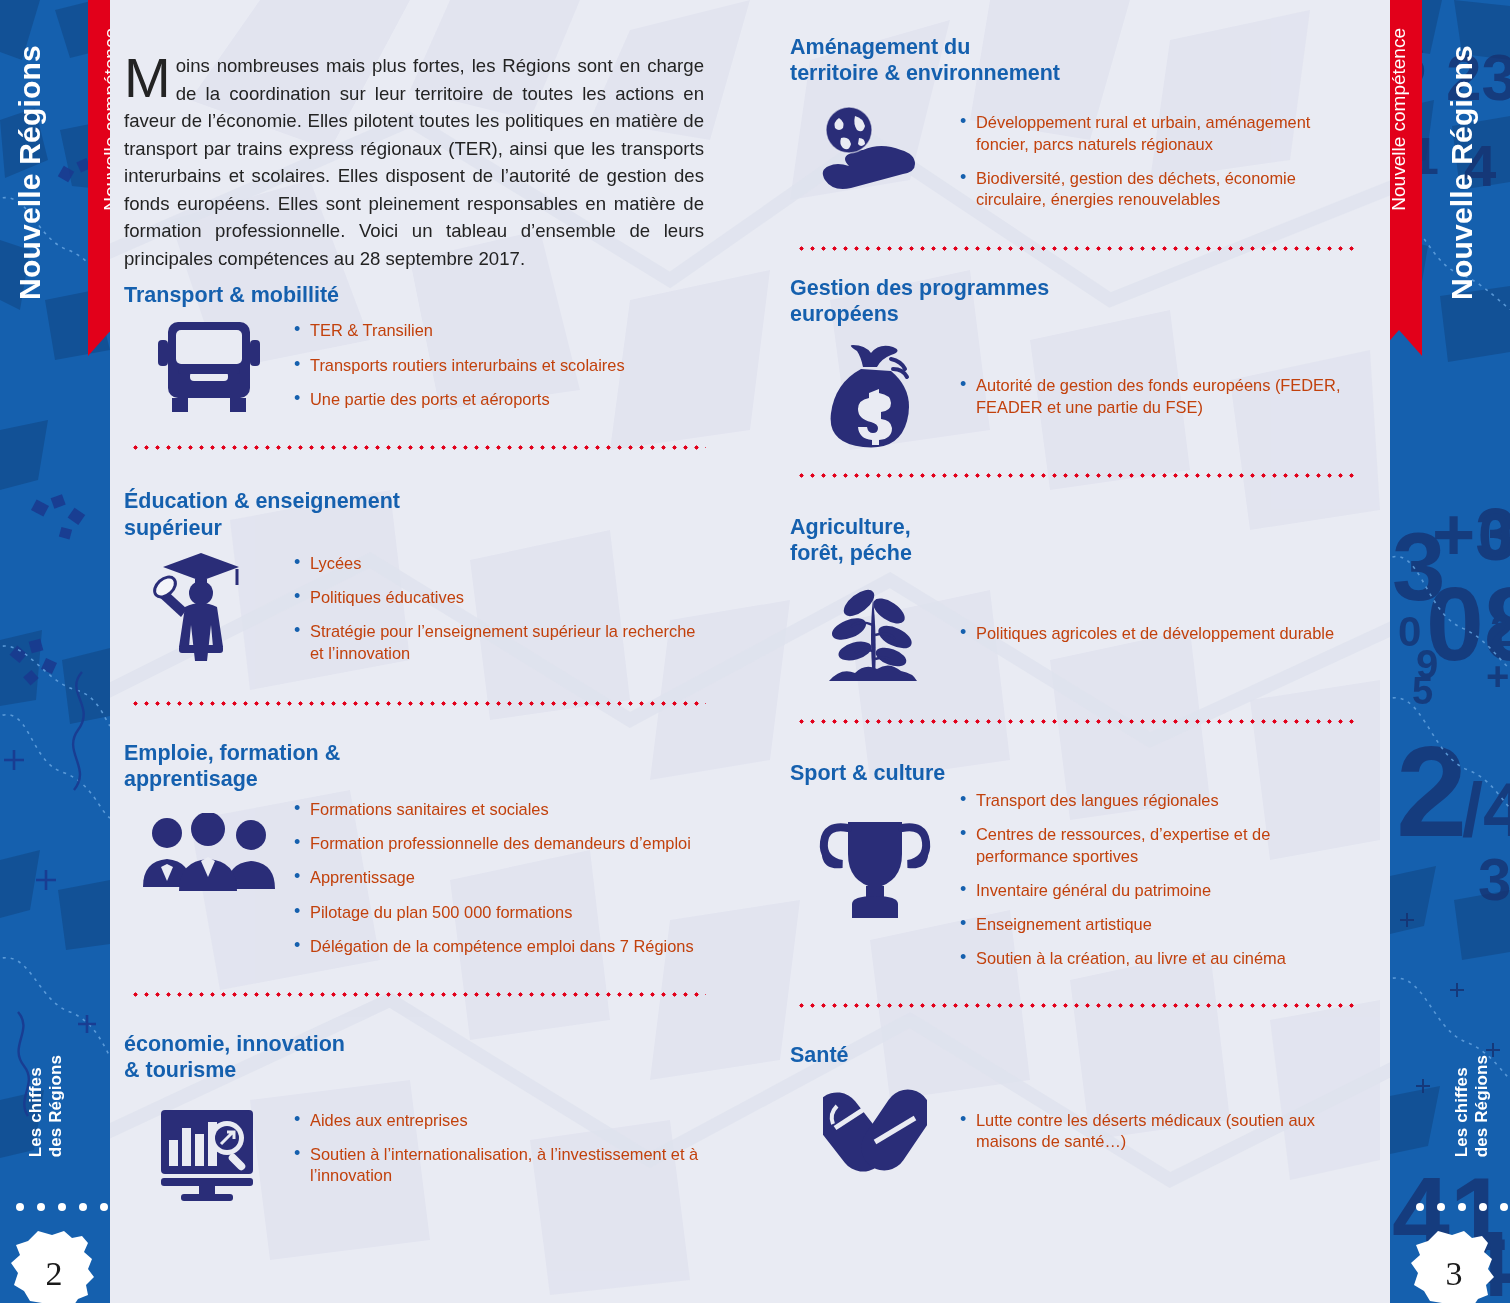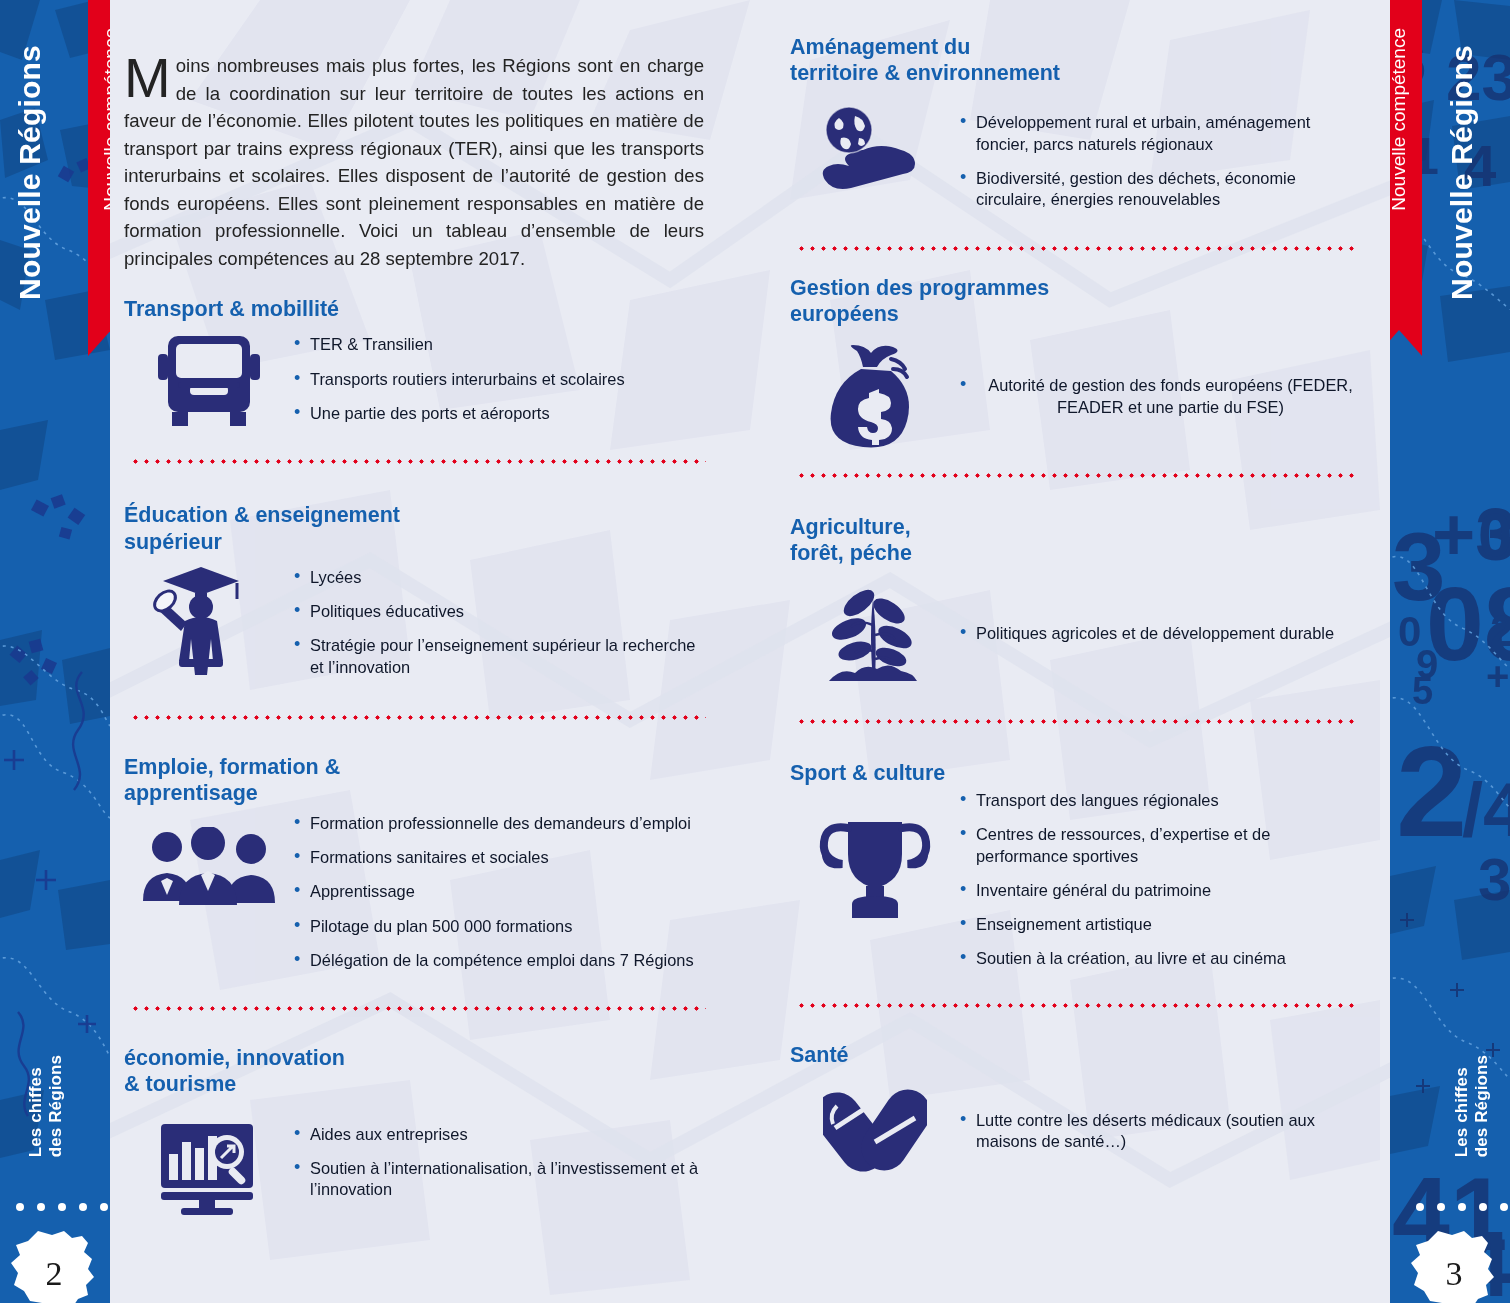--- a/index.html
+++ b/index.html
@@ -193,21 +193,21 @@
   ul.bullets {
     list-style: none;
     flex: 1;
     padding-top: 12px;
   }
   ul.bullets li {
     position: relative;
     padding-left: 16px;
     font-size: 16.4px;
     line-height: 1.30;
-    color: #0f172a;
+    color: #c2410c;
     margin-bottom: 13px;
   }
   ul.bullets li::before {
     content: "•";
     position: absolute;
     left: 0; top: -1px;
     color: #1560ae;
     font-size: 18px;
     line-height: 1.2;
   }
@@ -409,21 +409,21 @@
     </svg>
 
     <div class="columns">
 
       <div class="col left">
 
         <div class="intro">
           <span class="dropcap">M</span><span>oins nombreuses mais plus fortes, les Régions sont en charge de la coordination sur leur territoire de toutes les actions en faveur de l’économie. Elles pilotent toutes les politiques en matière de transport par trains express régionaux (TER), ainsi que les transports interurbains et scolaires. Elles disposent de l’autorité de gestion des fonds européens. Elles sont pleinement responsables en matière de formation professionnelle. Voici un tableau d’ensemble de leurs principales compétences au 28 septembre 2017.</span>
         </div>
 
-        <div class="section" style="margin-top:24px;">
+        <div class="section" style="margin-top:10px;">
           <h2 class="section-title">Transport &amp; mobillité</h2>
           <div class="section-body">
             <div class="icon-wrap">
               <svg width="110" height="96" viewBox="0 0 110 96">
                 <g fill="#2a2d78">
                   <rect x="14" y="4" width="82" height="76" rx="10"></rect>
                   <rect x="4" y="22" width="10" height="26" rx="4"></rect>
                   <rect x="96" y="22" width="10" height="26" rx="4"></rect>
                   <rect x="18" y="80" width="16" height="14"></rect>
                   <rect x="76" y="80" width="16" height="14"></rect>
@@ -491,22 +491,22 @@
                   <circle cx="69" cy="16" r="17"></circle>
                   <path d="M40,78 q0,-30 29,-32 q29,2 29,32 Z"></path>
                 </g>
                 <g fill="#e9ebf3">
                   <path d="M62,48 l7,16 l7,-16 l-7,-4 Z"></path>
                   <path d="M22,54 l6,14 l6,-14 l-6,-3 Z"></path>
                 </g>
               </svg>
             </div>
             <ul class="bullets" style="padding-top:34px;">
+              <li>Formations sanitaires et sociales</li>
               <li>Formation professionnelle des demandeurs d’emploi</li>
-              <li>Formations sanitaires et sociales</li>
               <li>Apprentissage</li>
               <li>Pilotage du plan 500 000 formations</li>
               <li>Délégation de la compétence emploi dans 7 Régions</li>
             </ul>
           </div>
         </div>
 
         <div class="divider" style="margin-top:22px;"></div>
 
         <div class="section" style="margin-top:34px;">
@@ -588,21 +588,21 @@
                 </g>
                 <g fill="none" stroke="#2a2d78" stroke-width="4" stroke-linecap="round">
                   <path d="M66,14 q10,2 14,10"></path>
                   <path d="M68,24 q10,0 14,8"></path>
                 </g>
                 <g fill="#e9ebf3">
                   <path d="M54,44 v4 q12,2 12,10 q0,8 -10,9 v7 q10,1 11,9 q0,11 -13,12 v5 h-7 v-5 q-13,-1 -14,-13 h9 q1,6 6,6 q5,0 5,-5 q0,-4 -7,-6 q-13,-3 -13,-13 q0,-9 11,-11 v-5 Z"></path>
                 </g>
               </svg>
             </div>
-            <ul class="bullets" style="padding-top:48px;text-align:center;">
+            <ul class="bullets" style="padding-top:48px;">
               <li>Autorité de gestion des fonds européens (FEDER, FEADER et une partie du FSE)</li>
             </ul>
           </div>
         </div>
 
         <div class="divider" style="margin-top:24px;"></div>
 
         <div class="section" style="margin-top:36px;">
           <h2 class="section-title">Agriculture,
 forêt, péche</h2>

